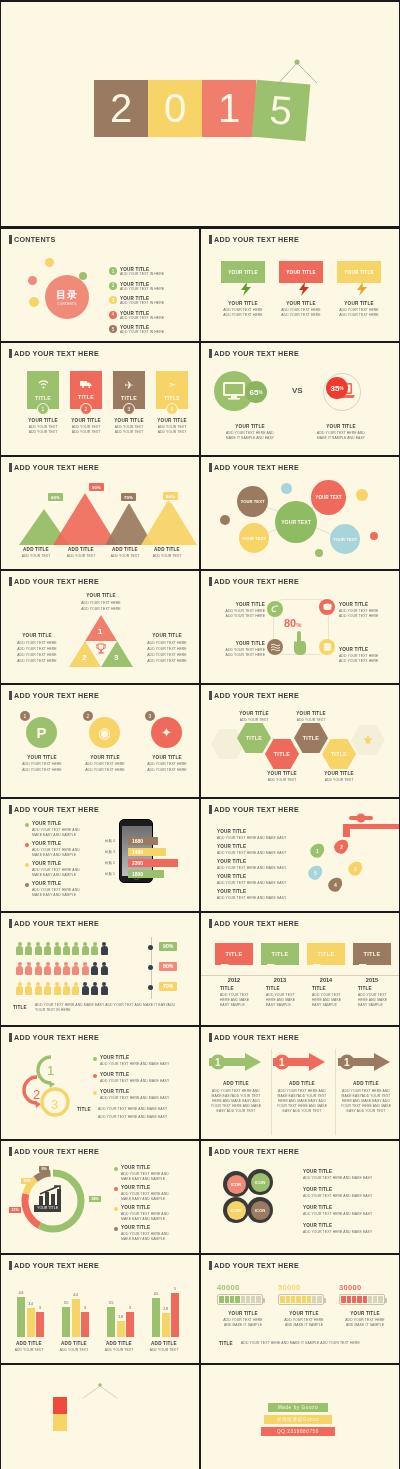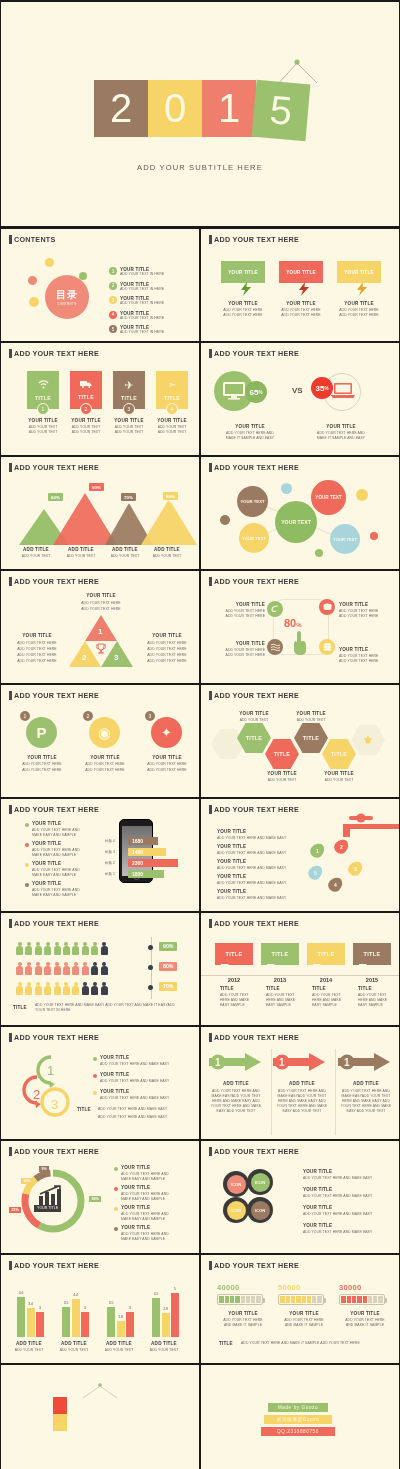--- a/index.html
+++ b/index.html
@@ -181,21 +181,20 @@
       <div class="ybox yb1">2</div>
       <div class="ybox yb2">0</div>
       <div class="ybox yb3">1</div>
       <div class="ybox yb4">5</div>
     </div>
     <svg class="hang" viewBox="0 0 48 26">
       <circle cx="24" cy="3" r="2.6" fill="#9cc16e"></circle>
       <line x1="24" y1="4" x2="5" y2="25" stroke="#9a9a9a" stroke-width=".7"></line>
       <line x1="24" y1="4" x2="44" y2="24" stroke="#9a9a9a" stroke-width=".7"></line>
     </svg>
-    <div class="heroSub">ADD YOUR SUBTITLE HERE</div>
   </div>
 
   <div class="slide half">
     <div class="stitle">CONTENTS</div>
     <div class="dot" style="left:44px;top:29px;width:9px;height:9px;background:#f7d468;"></div>
     <div class="dot" style="left:27px;top:47px;width:9px;height:9px;background:#ef8b78;"></div>
     <div class="dot" style="left:78px;top:43px;width:8px;height:8px;background:#9cc16e;"></div>
     <div class="dot" style="left:28px;top:68px;width:10px;height:10px;background:#f7d468;"></div>
     <div class="dot" style="left:65px;top:78px;width:9px;height:9px;background:#9a7a60;"></div>
     <div class="cBig">
@@ -329,21 +328,21 @@
       <span>65</span>
         <span style="font-size:4.5px">%</span>
     </div>
     <div style="position:absolute;left:91px;top:43px;font-size:8px;font-weight:bold;color:#555">VS</div>
     <div class="circ" style="left:122px;top:30px;width:38px;height:38px;border:1px solid #d9d4be"></div>
     <svg style="position:absolute;left:130px;top:40px" width="24" height="16" viewBox="0 0 24 16">
         <rect x="3" y="0" width="18" height="11" rx="1" fill="#ef6a5a"></rect>
         <rect x="4.6" y="1.6" width="14.8" height="7.8" fill="#fdf8e4"></rect>
         <path d="M0 12h24l-1.5 3H1.5z" fill="#ef6a5a"></path>
       </svg>
-    <div class="pct" style="left:110px;top:34px;width:22px;height:22px;background:#ee3b2e;font-size:8px">
+    <div class="pct" style="left:125px;top:34px;width:22px;height:22px;background:#ee3b2e;font-size:8px">
       <span>35</span>
         <span style="font-size:4.5px">%</span>
     </div>
     <div class="yt ctr" style="position:absolute;left:14px;top:81px;width:70px">YOUR TITLE</div>
     <div class="ay ctr" style="position:absolute;left:10px;top:88px;width:78px">ADD YOUR TEXT HERE AND</div>
     <div class="ay ctr" style="position:absolute;left:10px;top:93px;width:78px">MAKE IT SAMPLE AND EASY</div>
     <div class="yt ctr" style="position:absolute;left:105px;top:81px;width:70px">YOUR TITLE</div>
     <div class="ay ctr" style="position:absolute;left:101px;top:88px;width:78px">ADD YOUR TEXT HERE AND</div>
     <div class="ay ctr" style="position:absolute;left:101px;top:93px;width:78px">MAKE IT SAMPLE AND EASY</div>
   </div>

